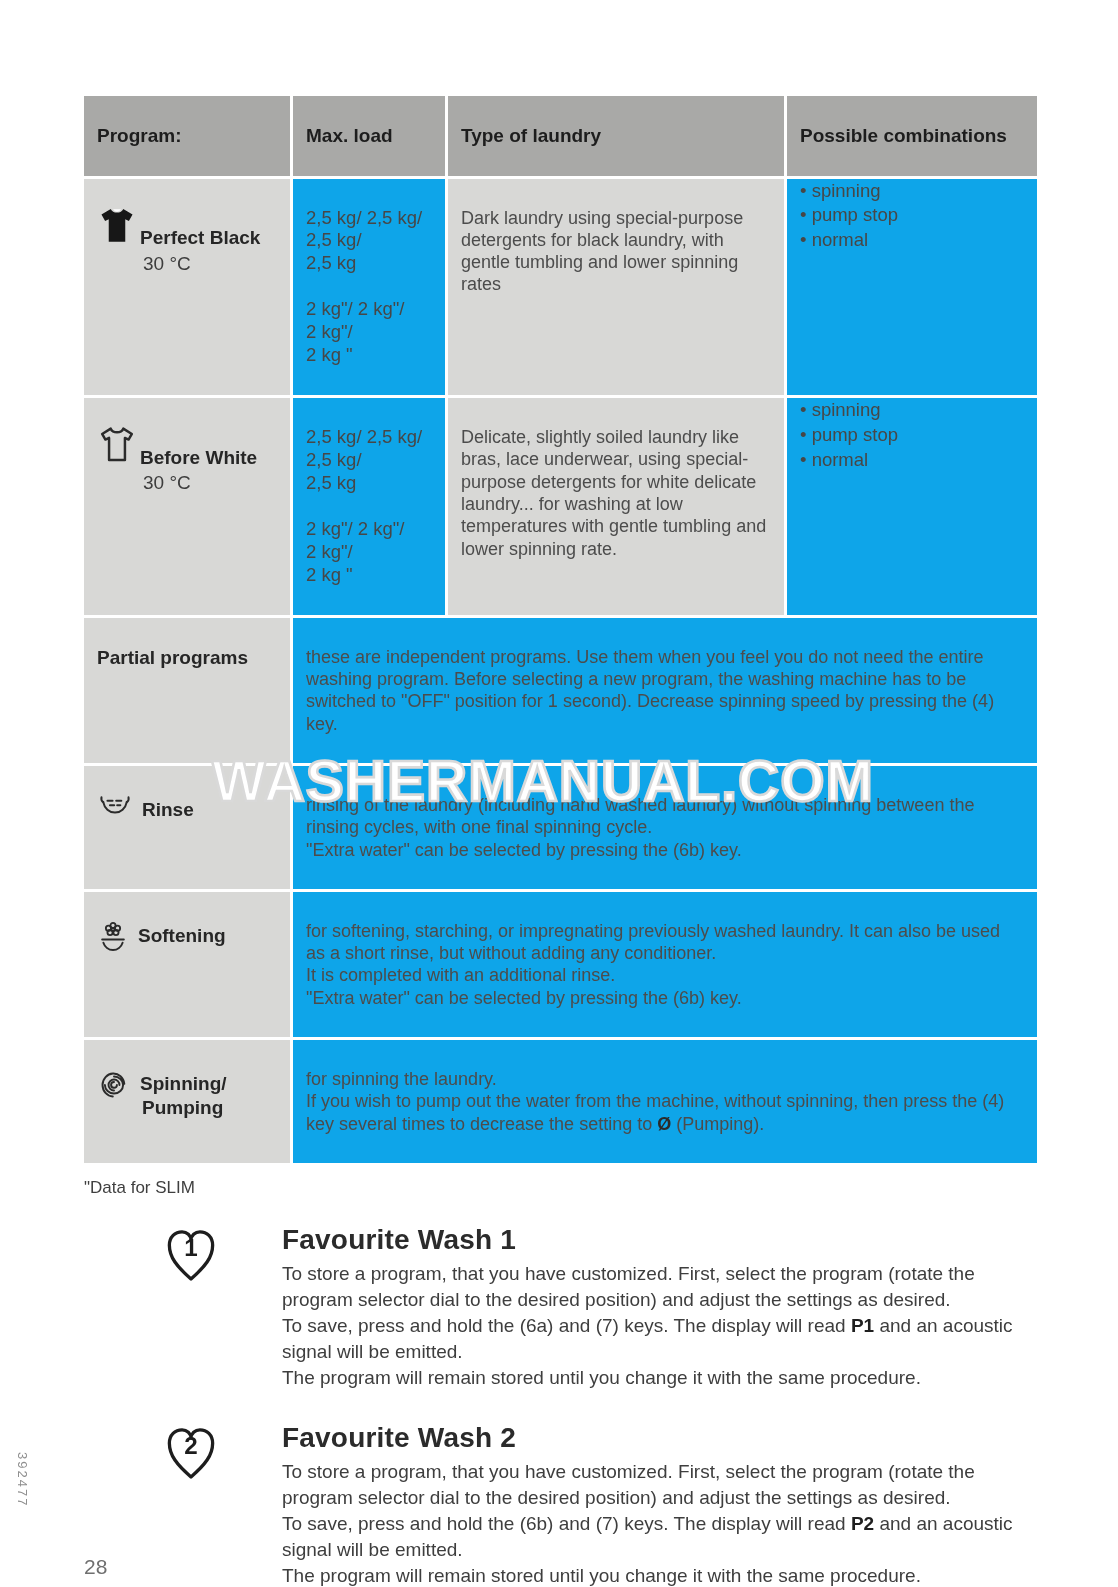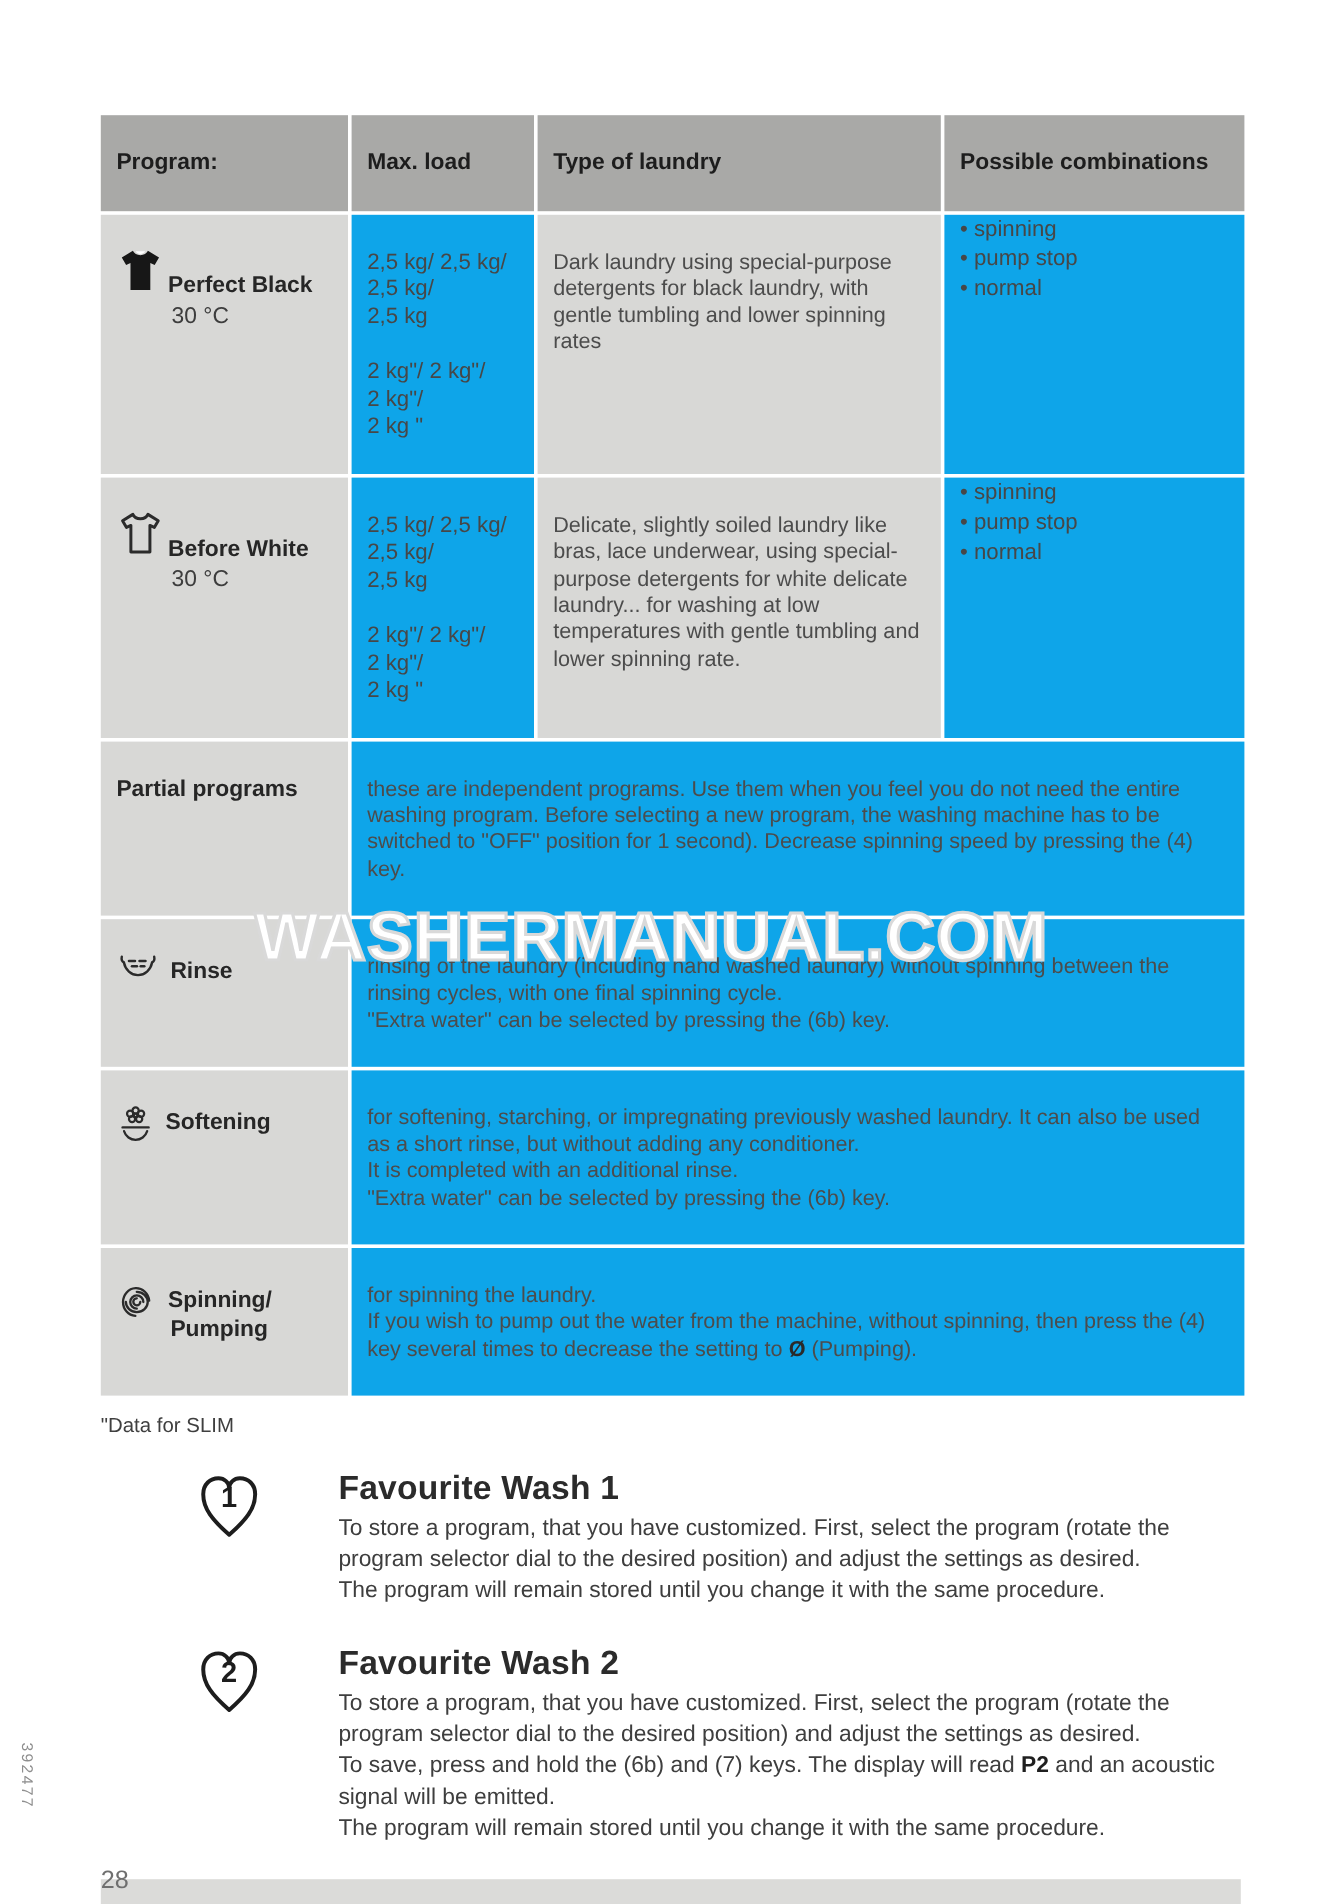--- a/index.html
+++ b/index.html
@@ -218,20 +218,21 @@
     <div class="fav-icon">
       <svg width="52" height="56" viewBox="0 0 40 44">
         <path d="M20,40 C9,30.5 3,23 3,13.5 C3,7 7.5,3 13,3 C16.8,3 20,6 20,9.5 C20,6 23.2,3 27,3 C32.5,3 37,7 37,13.5 C37,23 31,30.5 20,40 Z" fill="none" stroke="#1d1d1d" stroke-width="2.6" stroke-linejoin="round"></path>
         <text x="20" y="22" text-anchor="middle" font-size="19" font-weight="bold" fill="#1d1d1d" font-family="Liberation Sans, sans-serif">1</text>
       </svg>
     </div>
     <div class="fav-body">
       <h2 class="fav-title">Favourite Wash 1</h2>
       <div class="fav-text">
           <p class="rich-p"><span>To store a program, that you have customized. First, select the program (rotate the program selector dial to the desired position) and adjust the settings as desired.</span></p>
+          <p class="rich-p"><span>To save, press and hold the (6a) and (7) keys. The display will read </span><span class="b">P1</span><span> and an acoustic signal will be emitted.</span></p>
           <p class="rich-p"><span>The program will remain stored until you change it with the same procedure.</span></p>
         </div>
     </div>
   </div>
 
   <div class="fav fav-gap">
     <div class="fav-icon">
       <svg width="52" height="56" viewBox="0 0 40 44">
         <path d="M20,40 C9,30.5 3,23 3,13.5 C3,7 7.5,3 13,3 C16.8,3 20,6 20,9.5 C20,6 23.2,3 27,3 C32.5,3 37,7 37,13.5 C37,23 31,30.5 20,40 Z" fill="none" stroke="#1d1d1d" stroke-width="2.6" stroke-linejoin="round"></path>
         <text x="20" y="22" text-anchor="middle" font-size="19" font-weight="bold" fill="#1d1d1d" font-family="Liberation Sans, sans-serif">2</text>

